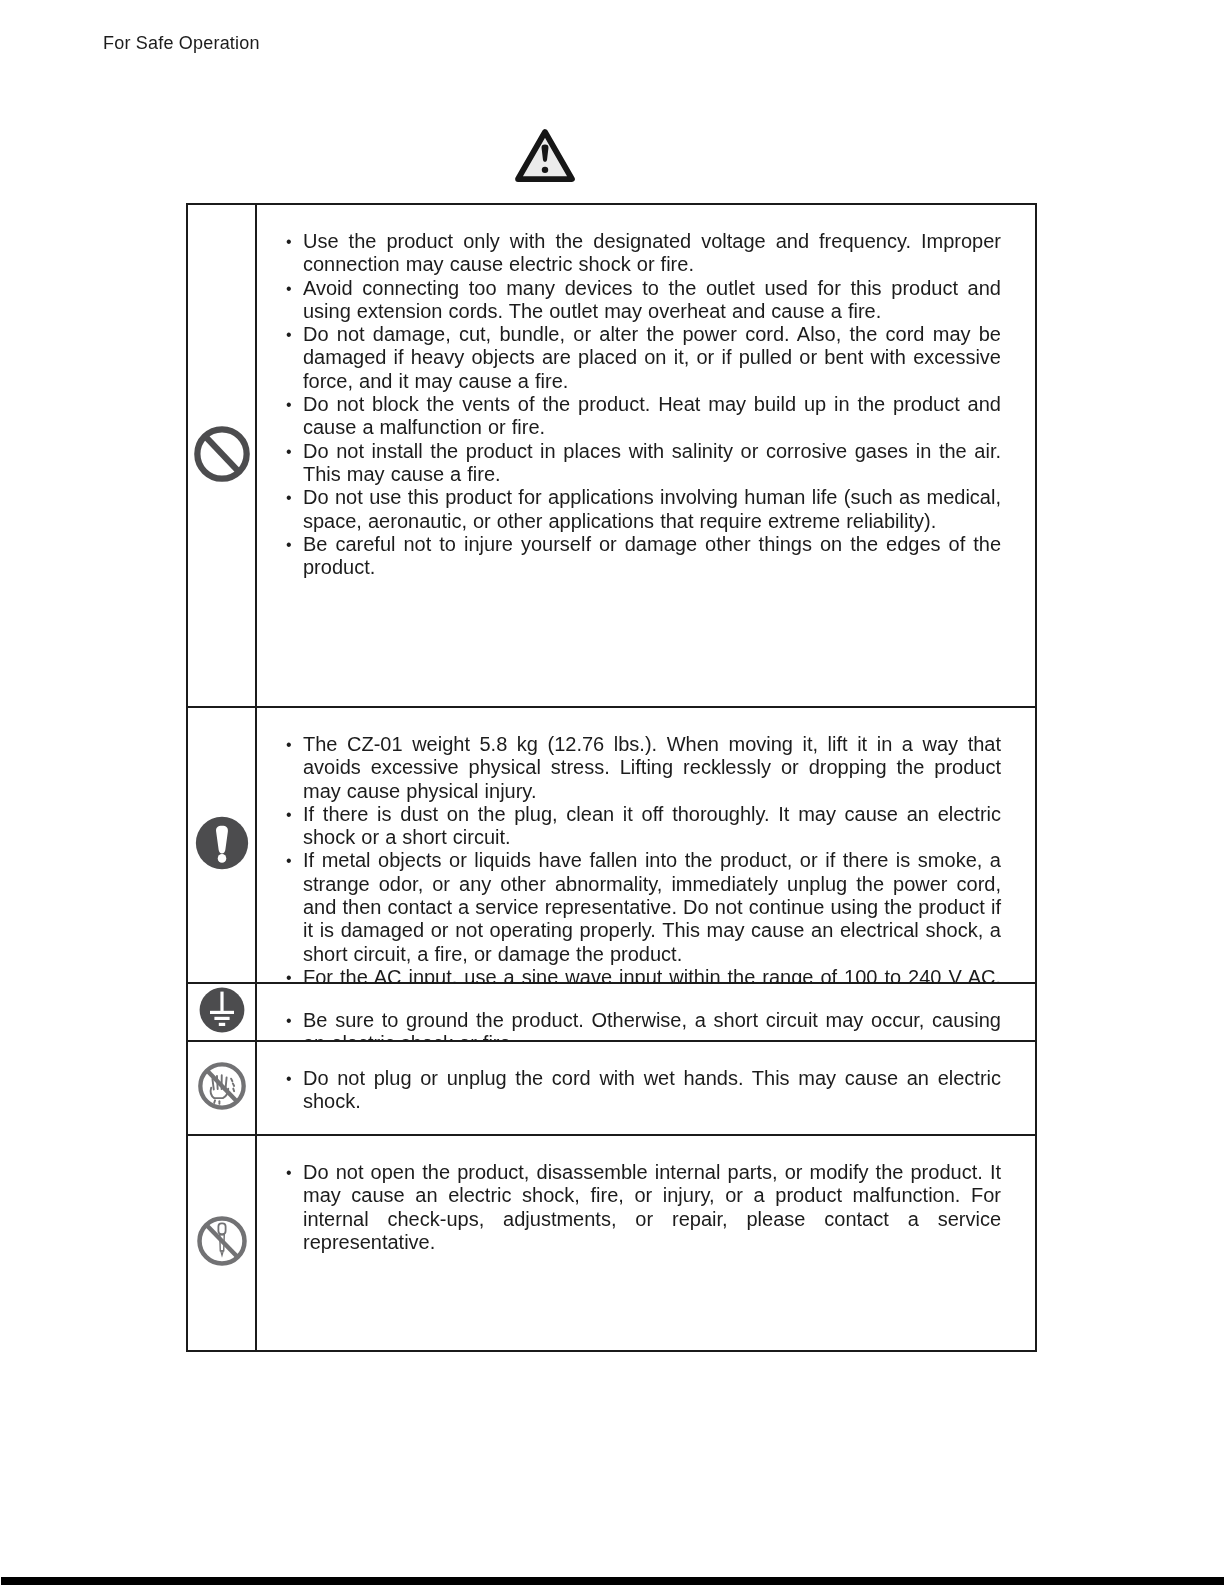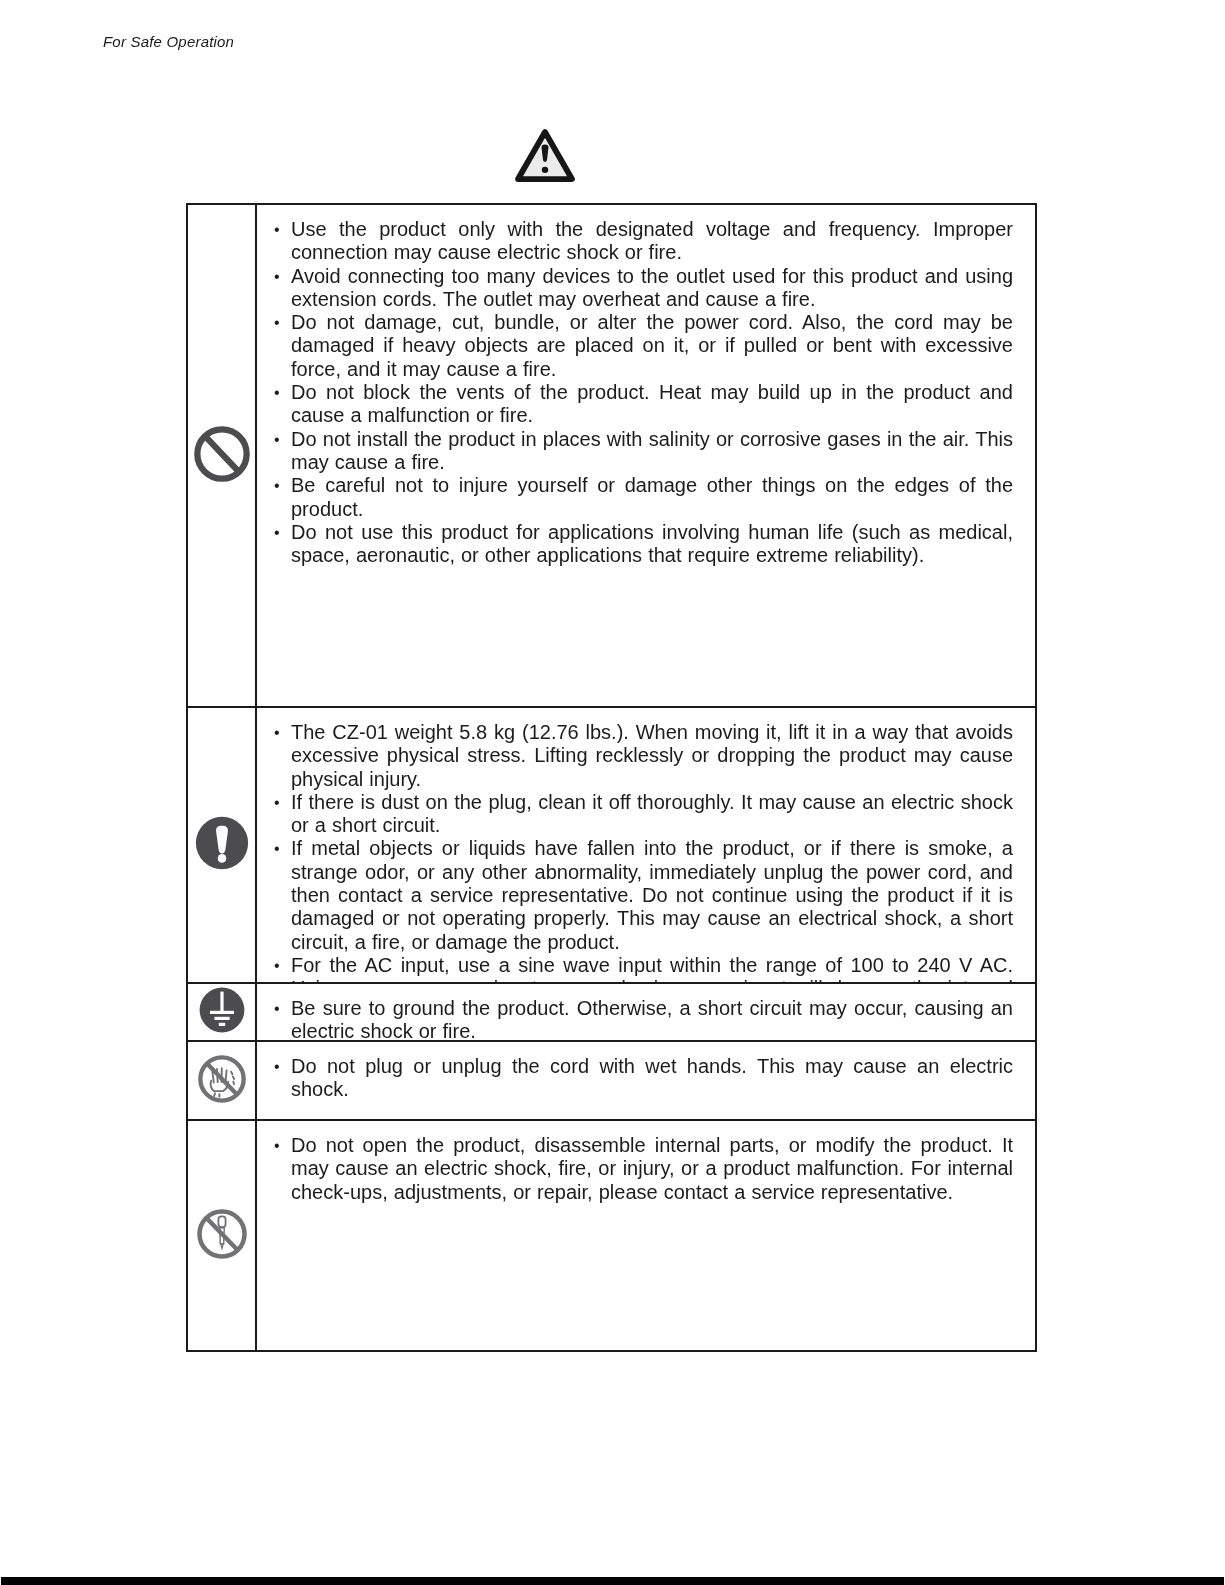--- a/index.html
+++ b/index.html
@@ -3,37 +3,37 @@
 <meta charset="utf-8">
 <style>
   html,body{margin:0;padding:0}
   body{
     width:1225px;height:1585px;position:relative;
     background:#ffffff;color:#1c1c1c;
     font-family:"Liberation Sans", sans-serif;
   }
   .page-title{
     position:absolute;left:103px;top:33px;
-    font-size:15px;letter-spacing:.2px;white-space:nowrap;font-style:italic;
+    font-size:18px;letter-spacing:.2px;white-space:nowrap;
   }
   .warning-triangle{position:absolute;left:514px;top:127px;}
   .safety-table{
     position:absolute;left:186px;top:203px;width:851px;height:1149px;
     border:2px solid #1b1b1b;box-sizing:border-box;
     display:flex;flex-direction:column;background:#fff;
   }
   .t-row{display:flex;box-sizing:border-box;border-bottom:2px solid #1b1b1b;overflow:hidden}
   .t-row:last-child{border-bottom:none;flex:1}
-  .r1{height:503px}.r2{height:276px}.r3{height:58px}.r4{height:79px}.r5{flex:1}
+  .r1{height:503px}.r2{height:276px}.r3{height:58px}.r4{height:94px}.r5{flex:1}
   .icon-cell{
     flex:0 0 69px;width:69px;border-right:2px solid #1b1b1b;box-sizing:border-box;
     display:flex;align-items:center;justify-content:center;
   }
   .content-cell{flex:1;padding:13px 22px 0 13px;box-sizing:border-box;overflow:hidden}
-  ul.bullets{margin:0;padding:0;list-style:none}
+  ul.bullets{margin:12px;padding:0;list-style:none}
   ul.bullets li{
     position:relative;padding-left:21px;
     text-align:justify;font-size:20px;line-height:23.3px;word-spacing:.5px;
   }
   ul.bullets li::before{content:"\2022";position:absolute;left:4px;top:0;font-size:16px}
   .bottom-bar{position:absolute;left:1px;top:1577px;width:1223px;height:8px;background:#000}
 </style>
 </head>
 <body>
 
@@ -58,22 +58,22 @@
         </svg>
       </span>
     </div>
     <div class="content-cell">
       <ul class="bullets">
         <li>Use the product only with the designated voltage and frequency. Improper connection may cause electric shock or fire.</li>
         <li>Avoid connecting too many devices to the outlet used for this product and using extension cords. The outlet may overheat and cause a fire.</li>
         <li>Do not damage, cut, bundle, or alter the power cord. Also, the cord may be damaged if heavy objects are placed on it, or if pulled or bent with excessive force, and it may cause a fire.</li>
         <li>Do not block the vents of the product. Heat may build up in the product and cause a malfunction or fire.</li>
         <li>Do not install the product in places with salinity or corrosive gases in the air. This may cause a fire.</li>
+        <li>Do not use this product for applications involving human life (such as medical, space, aeronautic, or other applications that require extreme reliability).</li>
         <li>Be careful not to injure yourself or damage other things on the edges of the product.</li>
-        <li>Do not use this product for applications involving human life (such as medical, space, aeronautic, or other applications that require extreme reliability).</li>
       </ul>
     </div>
   </div>
 
   <div class="t-row r2">
     <div class="icon-cell">
       <span>
         <svg width="56" height="56" viewBox="0 0 60 60" aria-hidden="true">
           <circle cx="30" cy="30" r="28" fill="#4c4c4e"></circle>
           <path d="M30 11.5 c4.6 0 6.8 2.1 6.3 6.2 l-2.7 19.6 c-.35 2.6 -1.7 4 -3.6 4 s-3.25 -1.4 -3.6 -4 l-2.7 -19.6 c-.55 -4.1 1.7 -6.2 6.3 -6.2 z" fill="#ffffff"></path>

